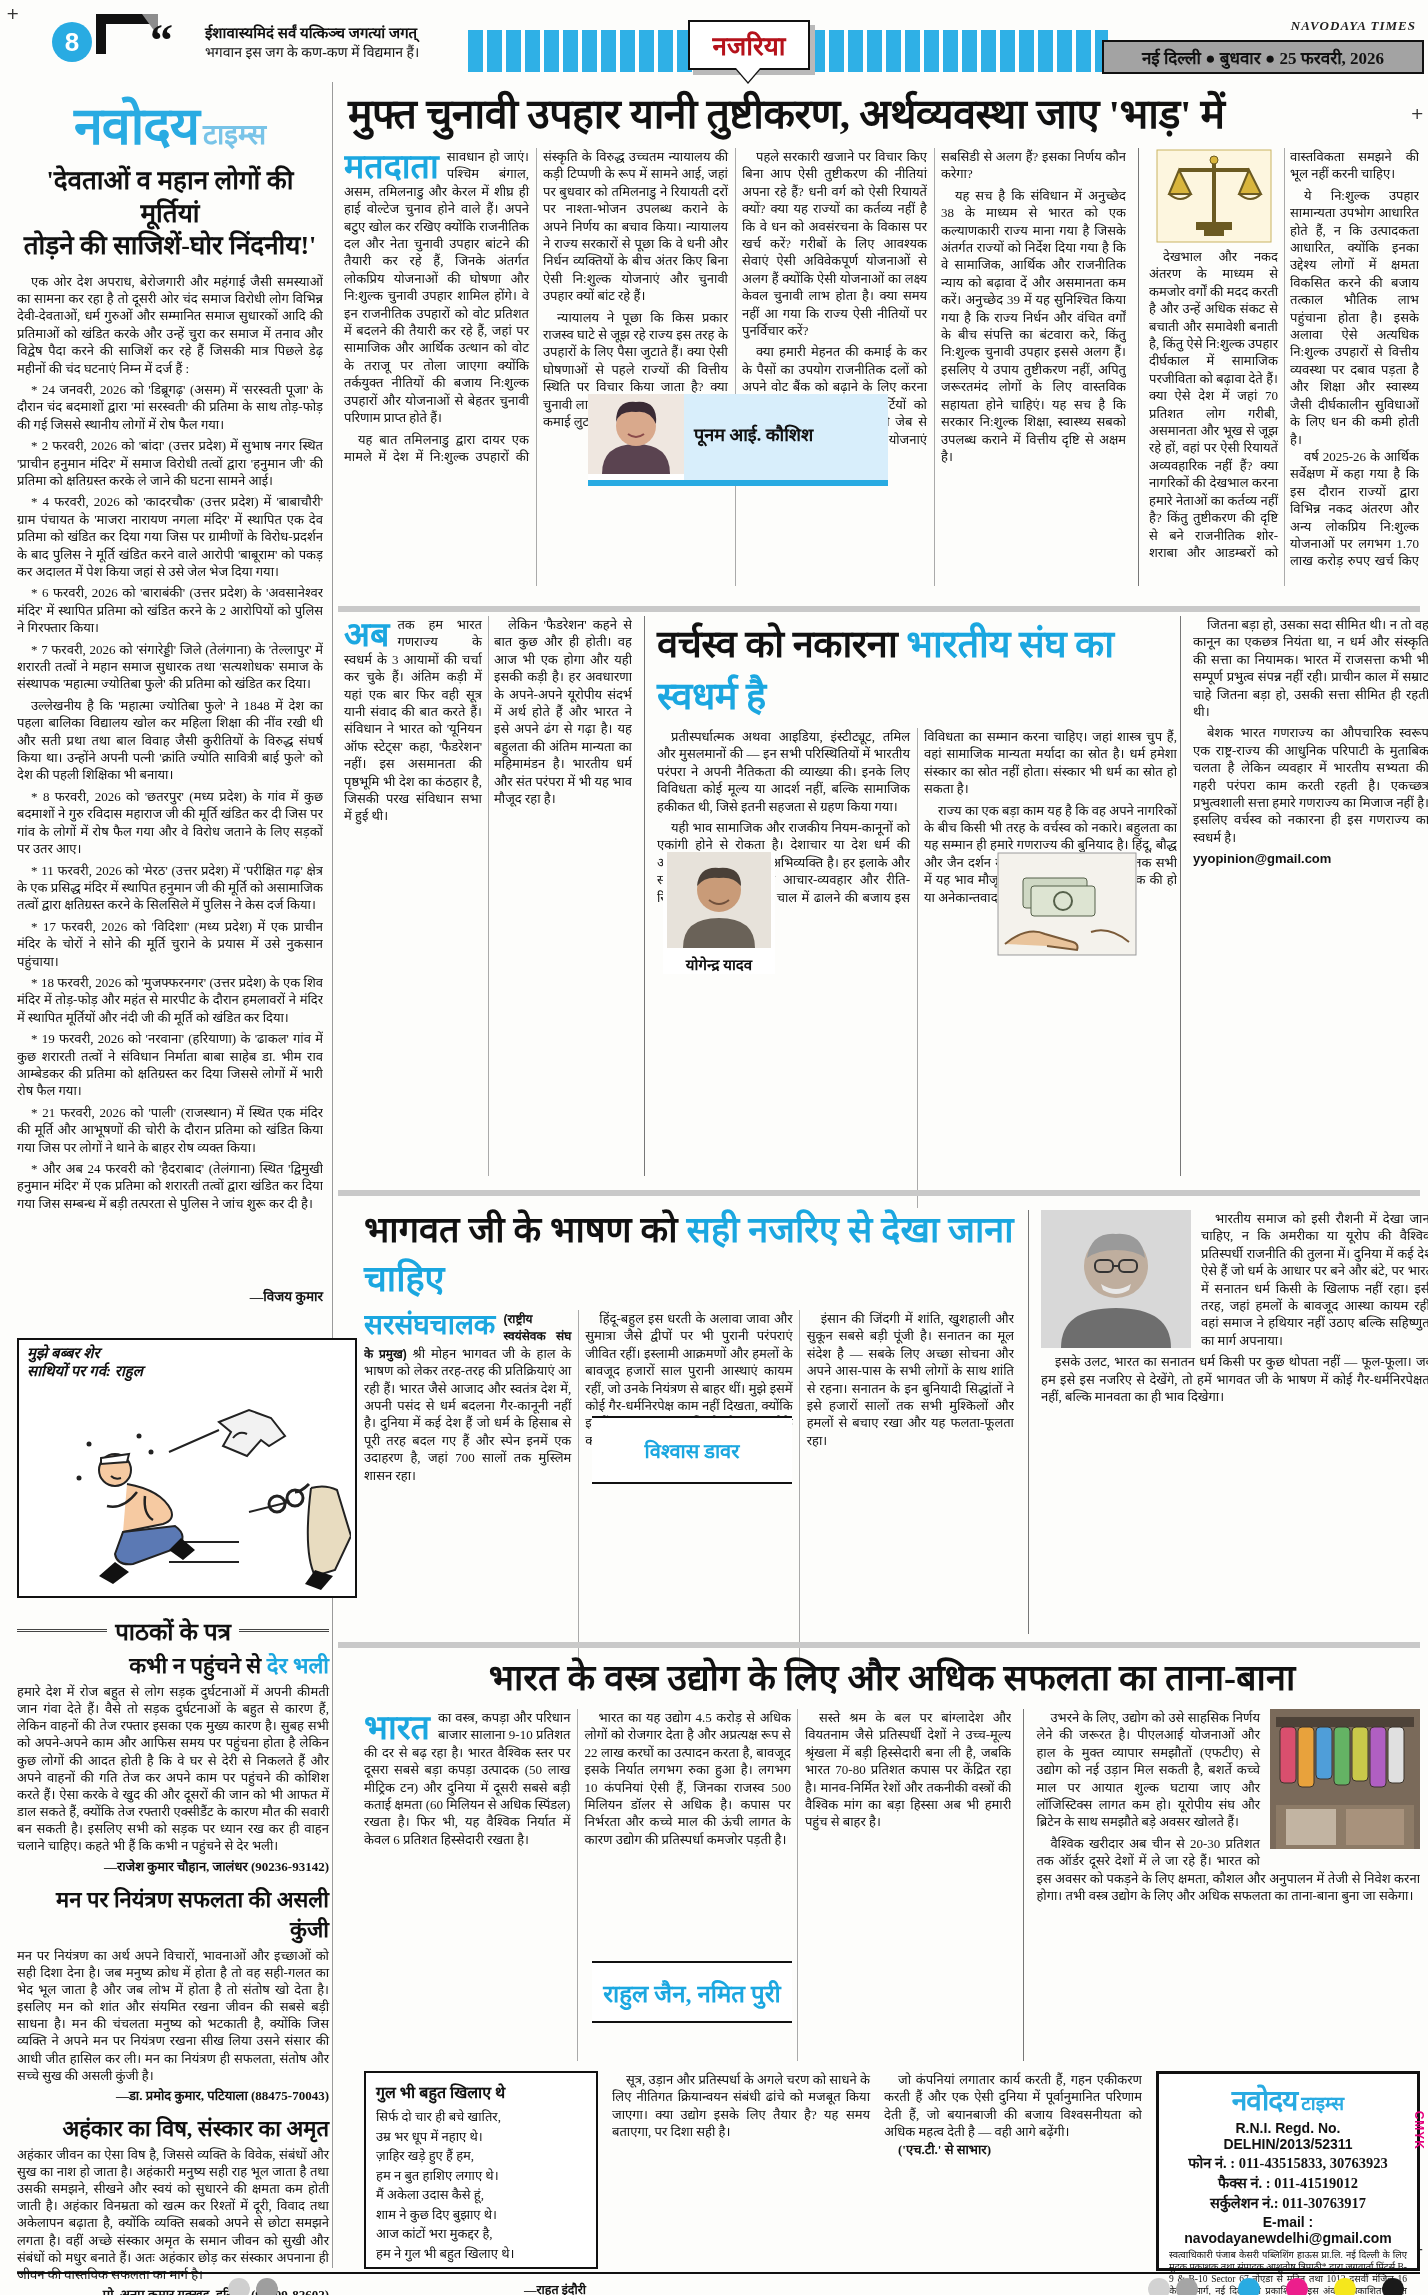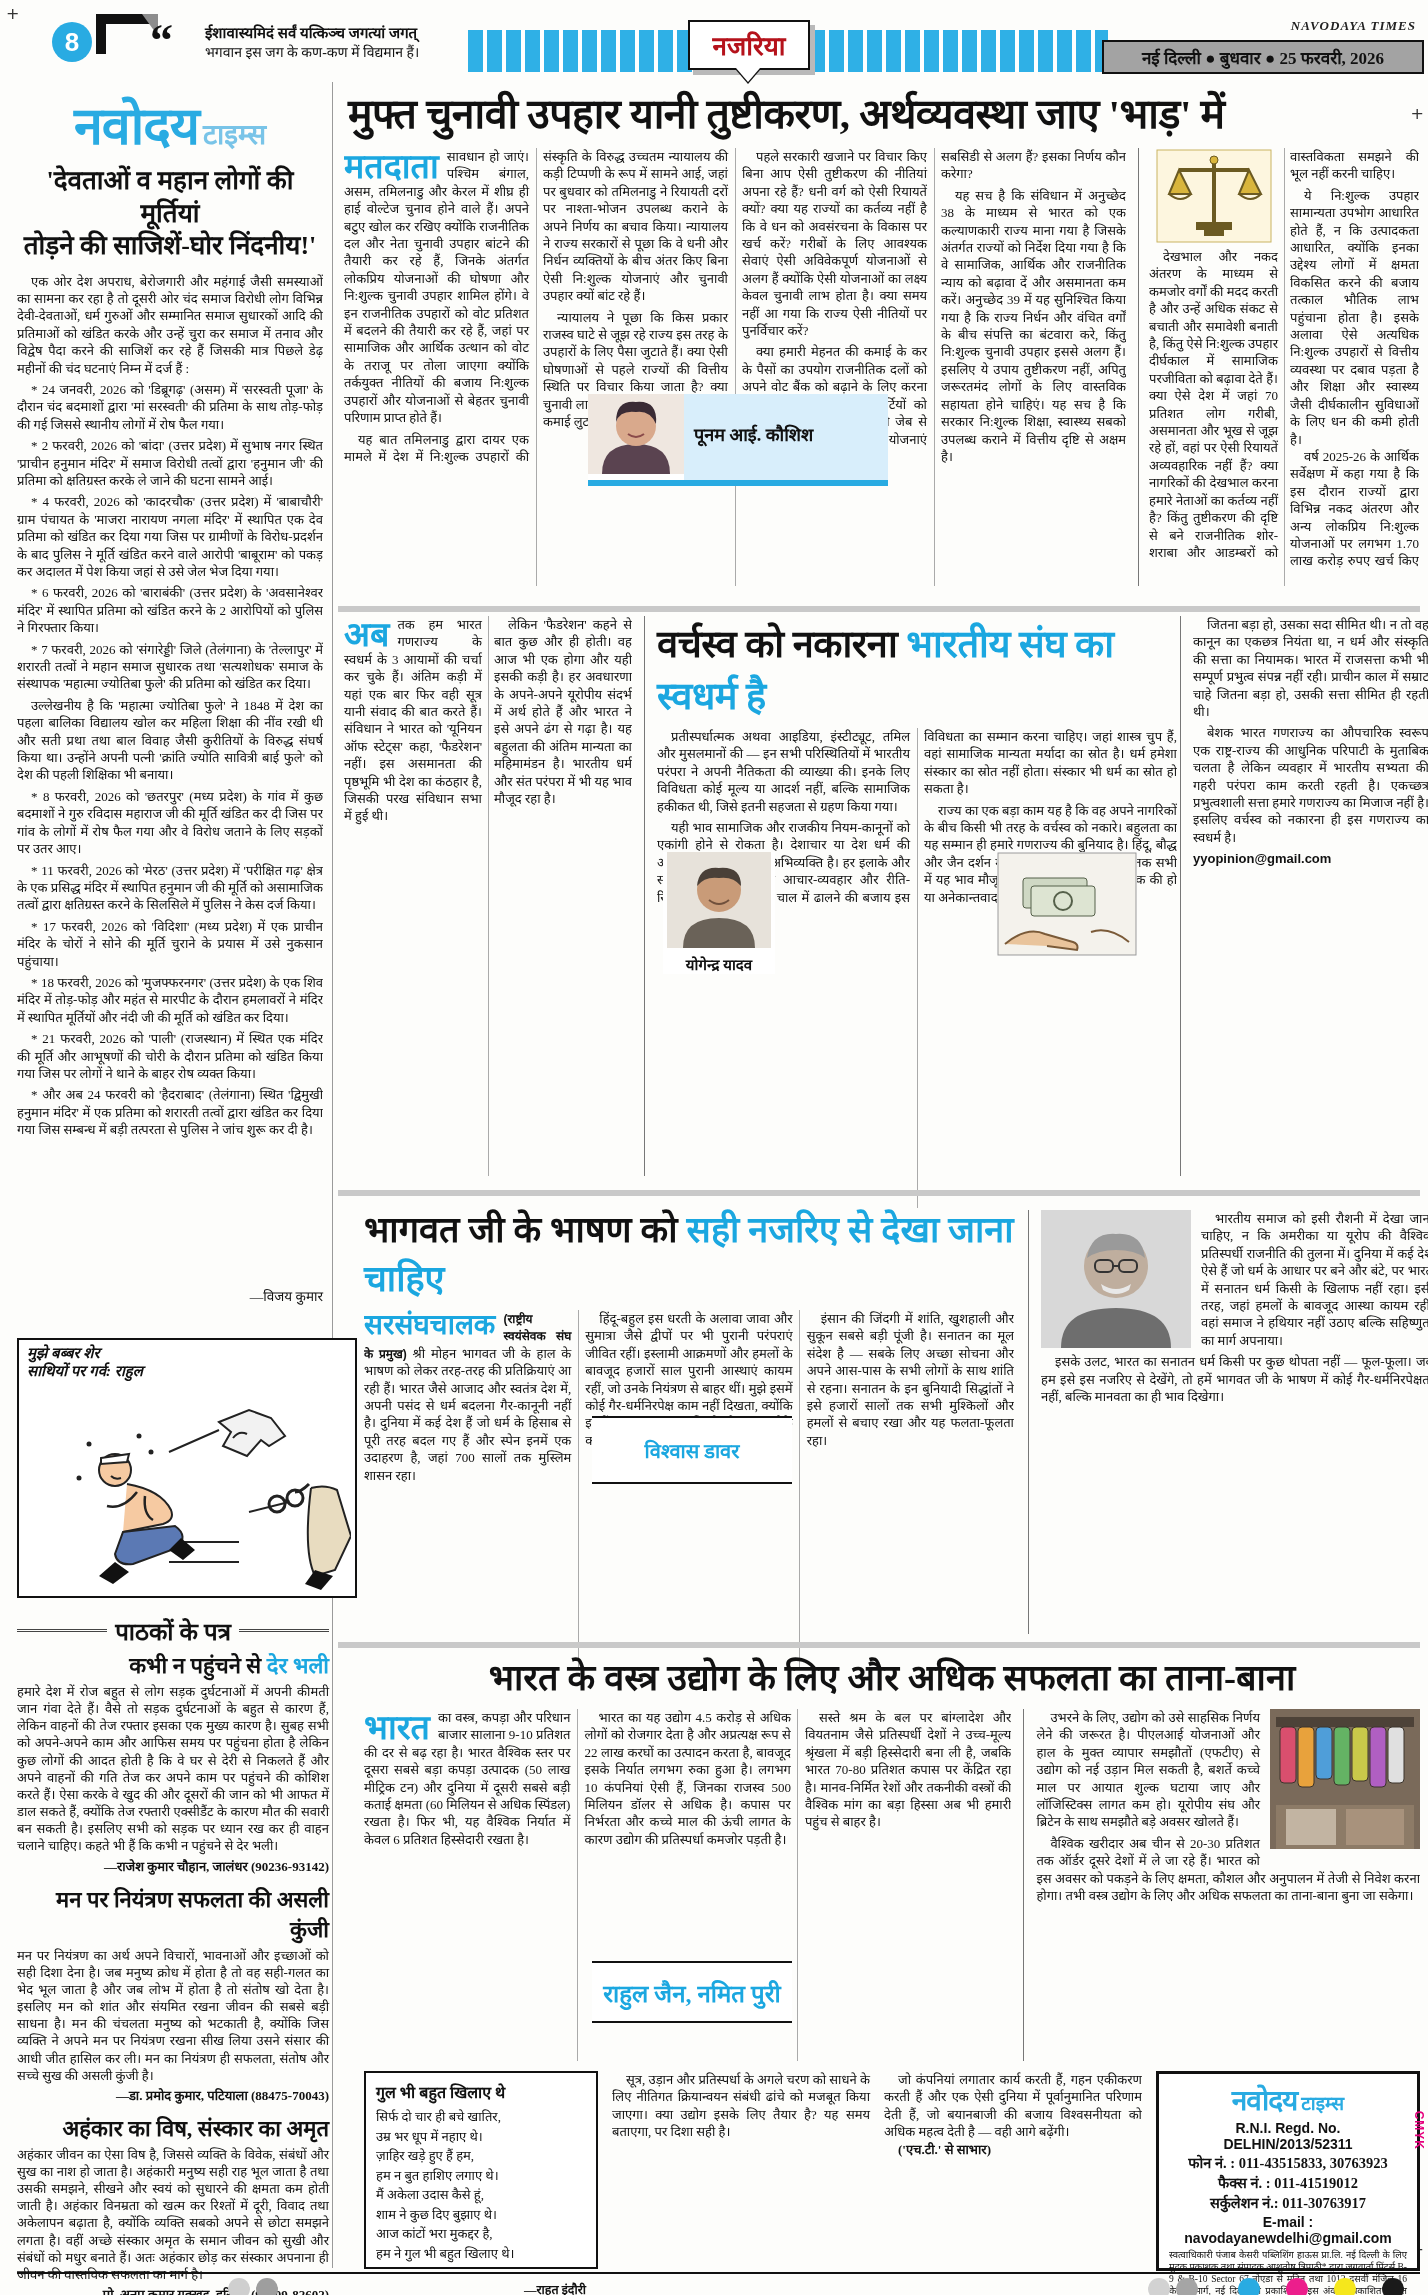--- a/index.html
+++ b/index.html
@@ -31,21 +31,21 @@
   .hband{position:absolute;left:338px;width:1082px;height:6px;background:#c9c9c9;}
   .bodytxt p{margin:0 0 4px 0;text-align:justify;text-indent:14px;font-size:13px;line-height:1.34;}
   .colrule{column-rule:1px solid #aaa;}
   .leadin{float:left;font:bold 34px "Liberation Sans",sans-serif;color:#1ba7e0;line-height:.95;margin:2px 8px 0 0;}
   .email{font-weight:bold;font-family:"Liberation Sans",sans-serif;font-size:12.5px;}
   .authorbar{background:#d8eefb;}
   
   .logo-main{font:bold 52px "Liberation Sans",sans-serif;color:#29abe2;letter-spacing:-1px;}
   .logo-sub{font:bold 28px "Liberation Sans",sans-serif;color:#79c4e8;}
   .ed-head{font:bold 26px "Liberation Serif",serif;line-height:1.25;text-align:center;margin:6px 0 10px;}
-  .ed-sign{text-align:right;font-weight:normal;font-size:13.5px;margin-top:4px;}
+  .ed-sign{text-align:right;font-weight:bold;font-size:13.5px;margin-top:4px;}
   
   .cartoon{position:absolute;left:17px;top:1338px;width:336px;height:256px;border:2.5px solid #111;background:#fff;}
   .cart-cap{position:absolute;left:8px;top:4px;font:bold italic 15px "Liberation Serif",serif;line-height:1.2;}
   
   .let-head{display:flex;align-items:center;gap:8px;font:bold 24px "Liberation Serif",serif;margin:6px 0 2px;}
   .let-head:before,.let-head:after{content:"";flex:1;border-top:3px double #444;}
   .let-title{font:bold 22px "Liberation Serif",serif;text-align:right;margin:2px 0 4px;}
   .let-body{font-size:13px;line-height:1.32;text-align:justify;}
   .let-sign{text-align:right;font-weight:bold;font-size:13px;margin:2px 0 8px;}
   .blue{color:#1ba7e0;}
@@ -119,20 +119,21 @@
         <p>* 24 जनवरी, 2026 को 'डिब्रूगढ़' (असम) में 'सरस्वती पूजा' के दौरान चंद बदमाशों द्वारा 'मां सरस्वती' की प्रतिमा के साथ तोड़-फोड़ की गई जिससे स्थानीय लोगों में रोष फैल गया।</p>
         <p>* 2 फरवरी, 2026 को 'बांदा' (उत्तर प्रदेश) में सुभाष नगर स्थित 'प्राचीन हनुमान मंदिर' में समाज विरोधी तत्वों द्वारा 'हनुमान जी' की प्रतिमा को क्षतिग्रस्त करके ले जाने की घटना सामने आई।</p>
         <p>* 4 फरवरी, 2026 को 'कादरचौक' (उत्तर प्रदेश) में 'बाबाचौरी' ग्राम पंचायत के 'माजरा नारायण नगला मंदिर' में स्थापित एक देव प्रतिमा को खंडित कर दिया गया जिस पर ग्रामीणों के विरोध-प्रदर्शन के बाद पुलिस ने मूर्ति खंडित करने वाले आरोपी 'बाबूराम' को पकड़ कर अदालत में पेश किया जहां से उसे जेल भेज दिया गया।</p>
         <p>* 6 फरवरी, 2026 को 'बाराबंकी' (उत्तर प्रदेश) के 'अवसानेश्वर मंदिर' में स्थापित प्रतिमा को खंडित करने के 2 आरोपियों को पुलिस ने गिरफ्तार किया।</p>
         <p>* 7 फरवरी, 2026 को 'संगारेड्डी' जिले (तेलंगाना) के 'तेल्लापुर' में शरारती तत्वों ने महान समाज सुधारक तथा 'सत्यशोधक' समाज के संस्थापक 'महात्मा ज्योतिबा फुले' की प्रतिमा को खंडित कर दिया।</p>
         <p>उल्लेखनीय है कि 'महात्मा ज्योतिबा फुले' ने 1848 में देश का पहला बालिका विद्यालय खोल कर महिला शिक्षा की नींव रखी थी और सती प्रथा तथा बाल विवाह जैसी कुरीतियों के विरुद्ध संघर्ष किया था। उन्होंने अपनी पत्नी 'क्रांति ज्योति सावित्री बाई फुले' को देश की पहली शिक्षिका भी बनाया।</p>
         <p>* 8 फरवरी, 2026 को 'छतरपुर' (मध्य प्रदेश) के गांव में कुछ बदमाशों ने गुरु रविदास महाराज जी की मूर्ति खंडित कर दी जिस पर गांव के लोगों में रोष फैल गया और वे विरोध जताने के लिए सड़कों पर उतर आए।</p>
         <p>* 11 फरवरी, 2026 को 'मेरठ' (उत्तर प्रदेश) में 'परीक्षित गढ़' क्षेत्र के एक प्रसिद्ध मंदिर में स्थापित हनुमान जी की मूर्ति को असामाजिक तत्वों द्वारा क्षतिग्रस्त करने के सिलसिले में पुलिस ने केस दर्ज किया।</p>
         <p>* 17 फरवरी, 2026 को 'विदिशा' (मध्य प्रदेश) में एक प्राचीन मंदिर के चोरों ने सोने की मूर्ति चुराने के प्रयास में उसे नुकसान पहुंचाया।</p>
         <p>* 18 फरवरी, 2026 को 'मुजफ्फरनगर' (उत्तर प्रदेश) के एक शिव मंदिर में तोड़-फोड़ और महंत से मारपीट के दौरान हमलावरों ने मंदिर में स्थापित मूर्तियों और नंदी जी की मूर्ति को खंडित कर दिया।</p>
+        <p>* 19 फरवरी, 2026 को 'नरवाना' (हरियाणा) के 'ढाकल' गांव में कुछ शरारती तत्वों ने संविधान निर्माता बाबा साहेब डा. भीम राव आम्बेडकर की प्रतिमा को क्षतिग्रस्त कर दिया जिससे लोगों में भारी रोष फैल गया।</p>
         <p>* 21 फरवरी, 2026 को 'पाली' (राजस्थान) में स्थित एक मंदिर की मूर्ति और आभूषणों की चोरी के दौरान प्रतिमा को खंडित किया गया जिस पर लोगों ने थाने के बाहर रोष व्यक्त किया।</p>
         <p>* और अब 24 फरवरी को 'हैदराबाद' (तेलंगाना) स्थित 'द्विमुखी हनुमान मंदिर' में एक प्रतिमा को शरारती तत्वों द्वारा खंडित कर दिया गया जिस सम्बन्ध में बड़ी तत्परता से पुलिस ने जांच शुरू कर दी है।</p>
       </div>
     <div class="ed-sign">—विजय कुमार</div>
   </div>
 
   <div class="cartoon">
     <div class="cart-cap">
       <div>मुझे बब्बर शेर</div>
       <div>साथियों पर गर्व: राहुल</div>

